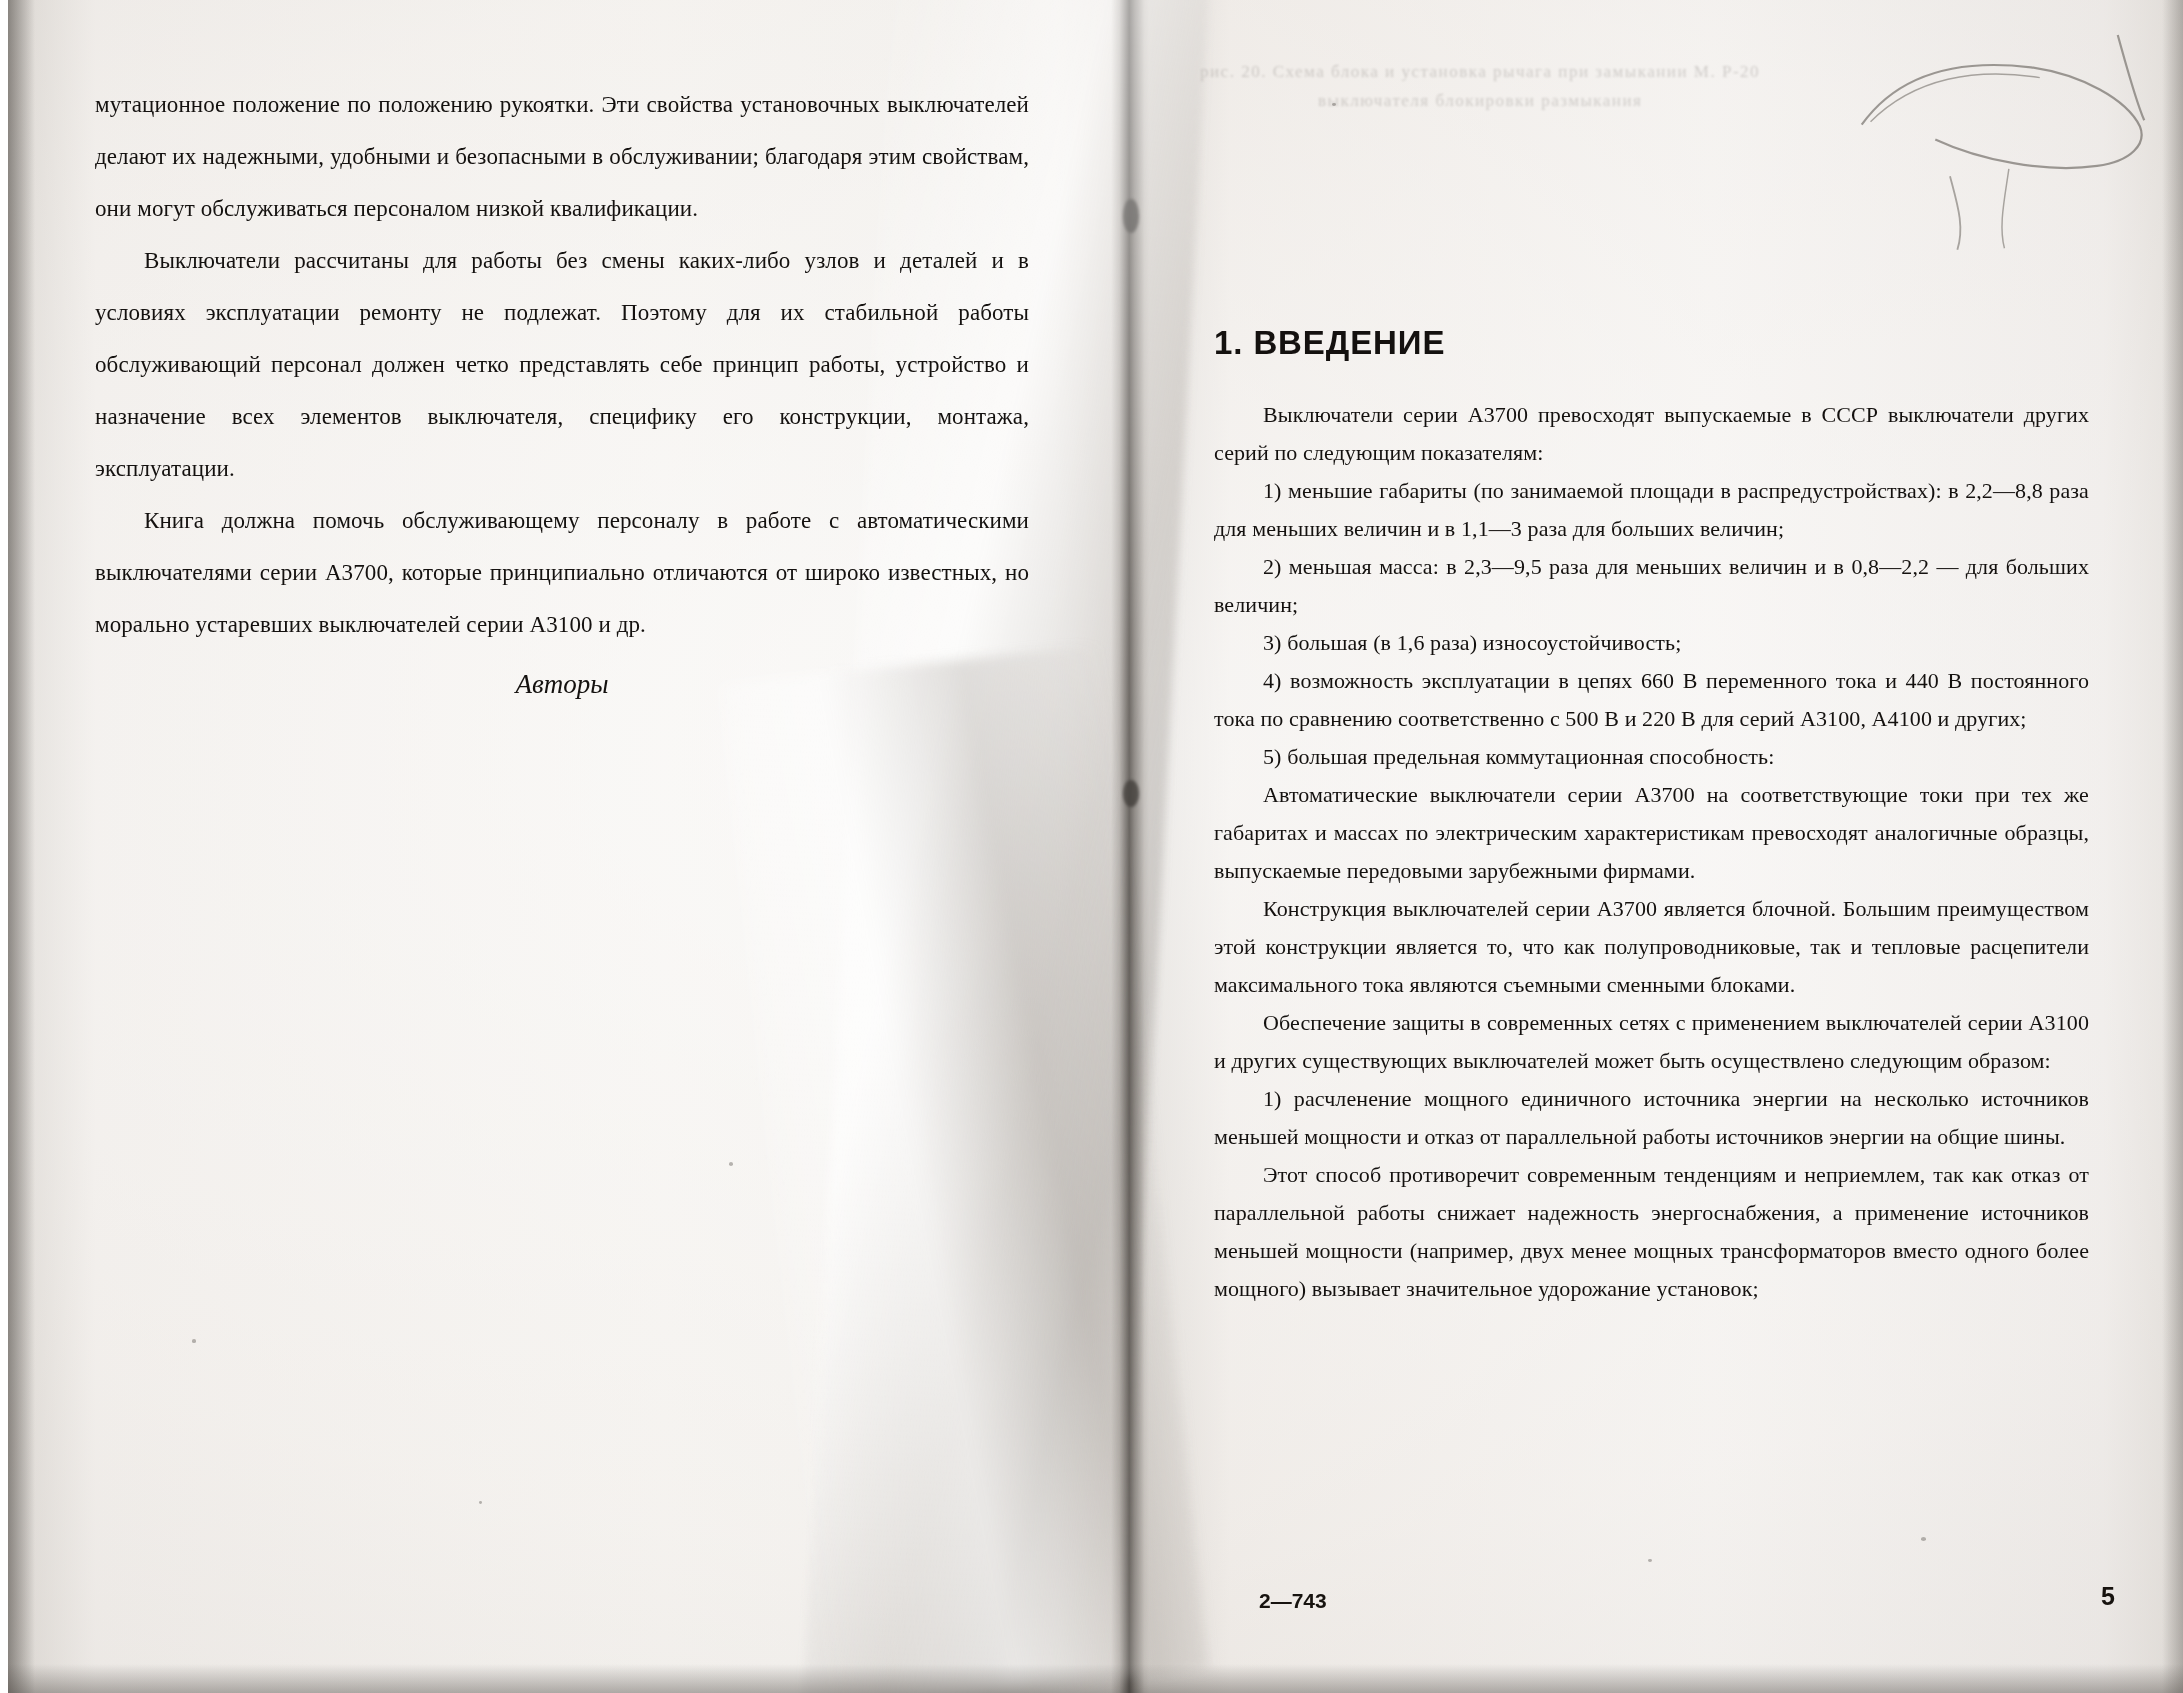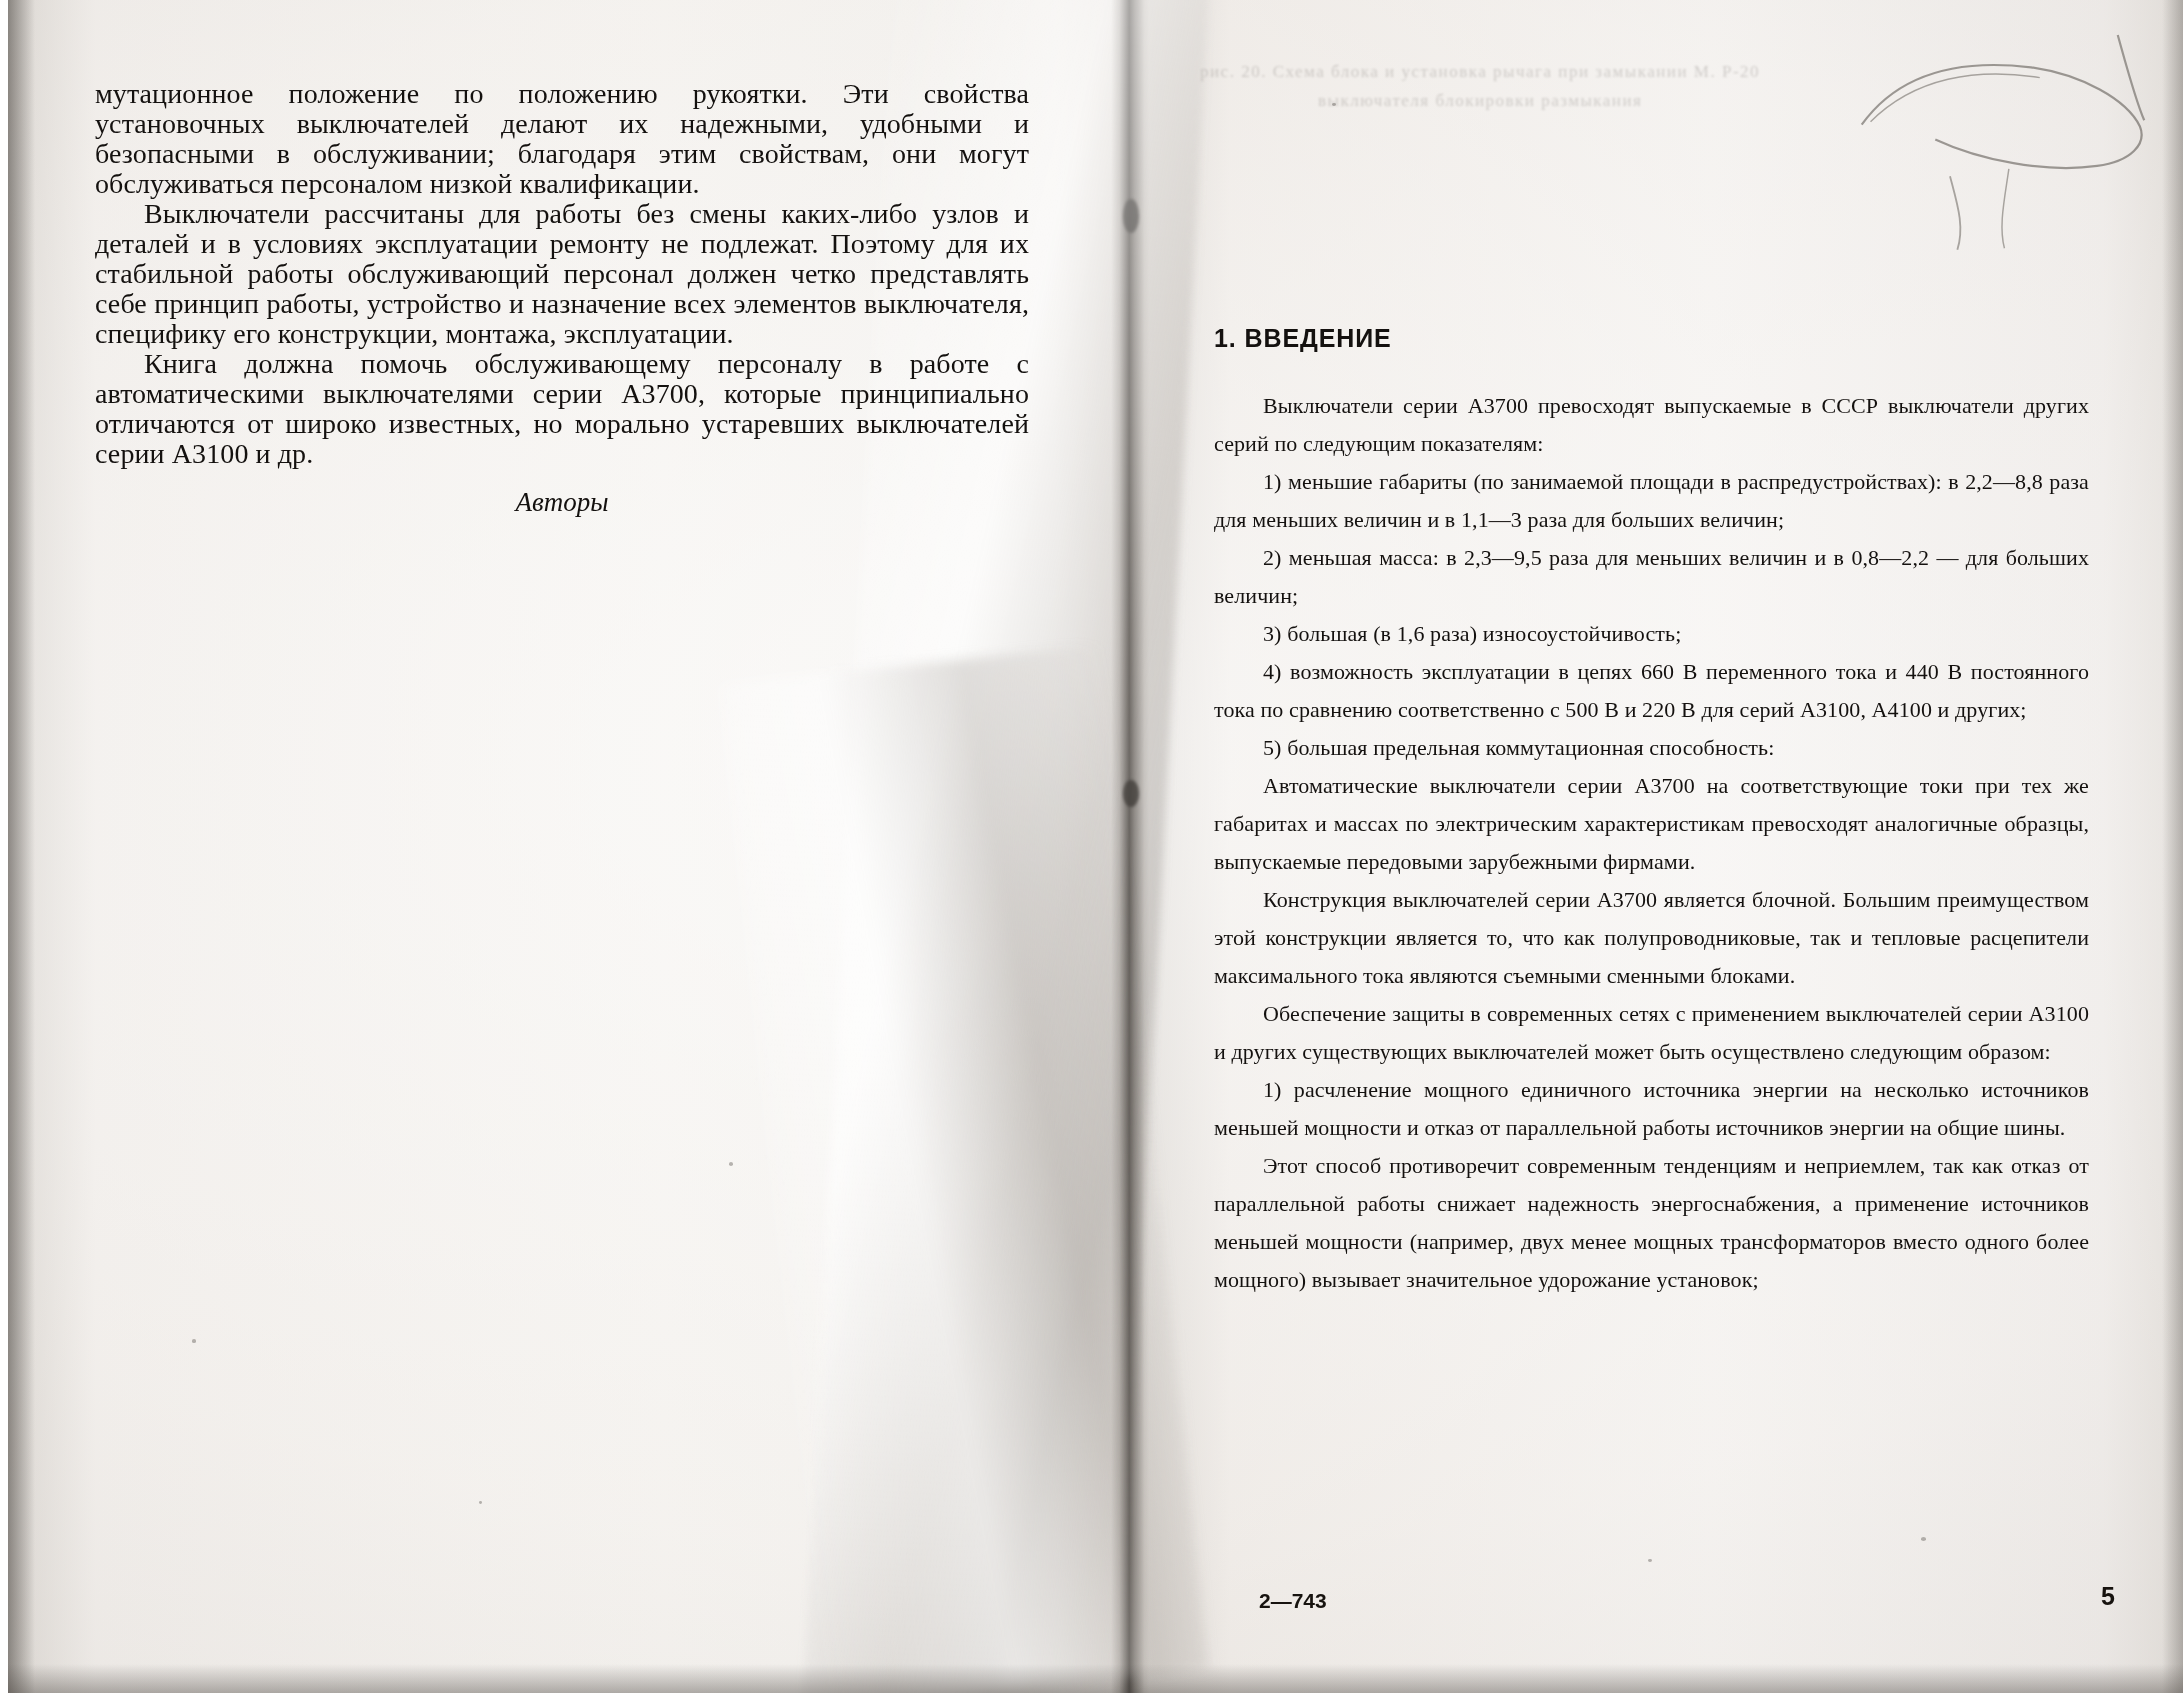--- a/index.html
+++ b/index.html
@@ -105,42 +105,42 @@
   
   .page {
     position: absolute;
     color: #14110f;
   }
   .page-left  { left: 87px;  top: 79px; width: 934px; }
   .page-right { left: 1206px; top: 324px; width: 875px; }
 
   p.para {
     margin: 0;
-    font-size: 28px;
-    line-height: 30px;
+    font-size: 23px;
+    line-height: 52px;
     text-align: justify;
     text-indent: 49px;
     letter-spacing: 0.1px;
     font-family: "Liberation Serif", serif;
   }
   p.para.noindent { text-indent: 0; }
 
   .signature {
     margin-top: 16px;
     font-size: 27px;
     line-height: 35px;
     text-align: center;
     font-style: italic;
     font-family: "Liberation Serif", serif;
   }
 
   .section-title {
     font-family: "Liberation Sans", sans-serif;
     font-weight: bold;
-    font-size: 25px;
+    font-size: 33px;
     letter-spacing: 0.9px;
     margin: 0 0 34px 0;
   }
 
   
   .page-right p.para { font-size: 22px; line-height: 38px; }
 
   .folio-sig {
     position: absolute;
     left: 1251px;

